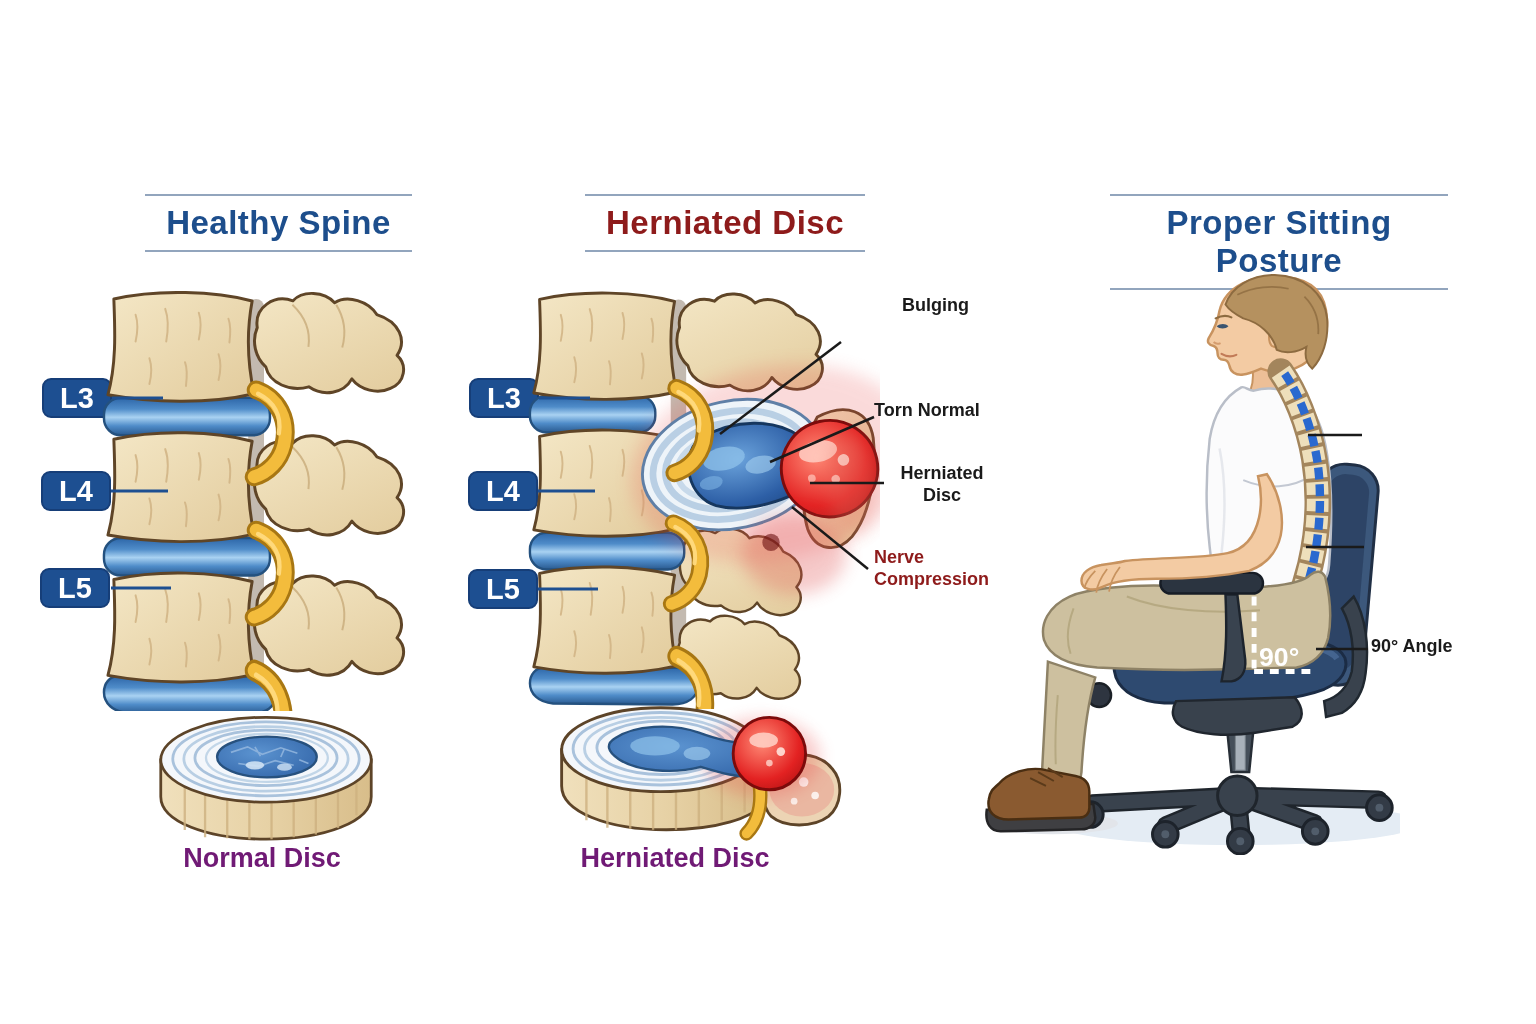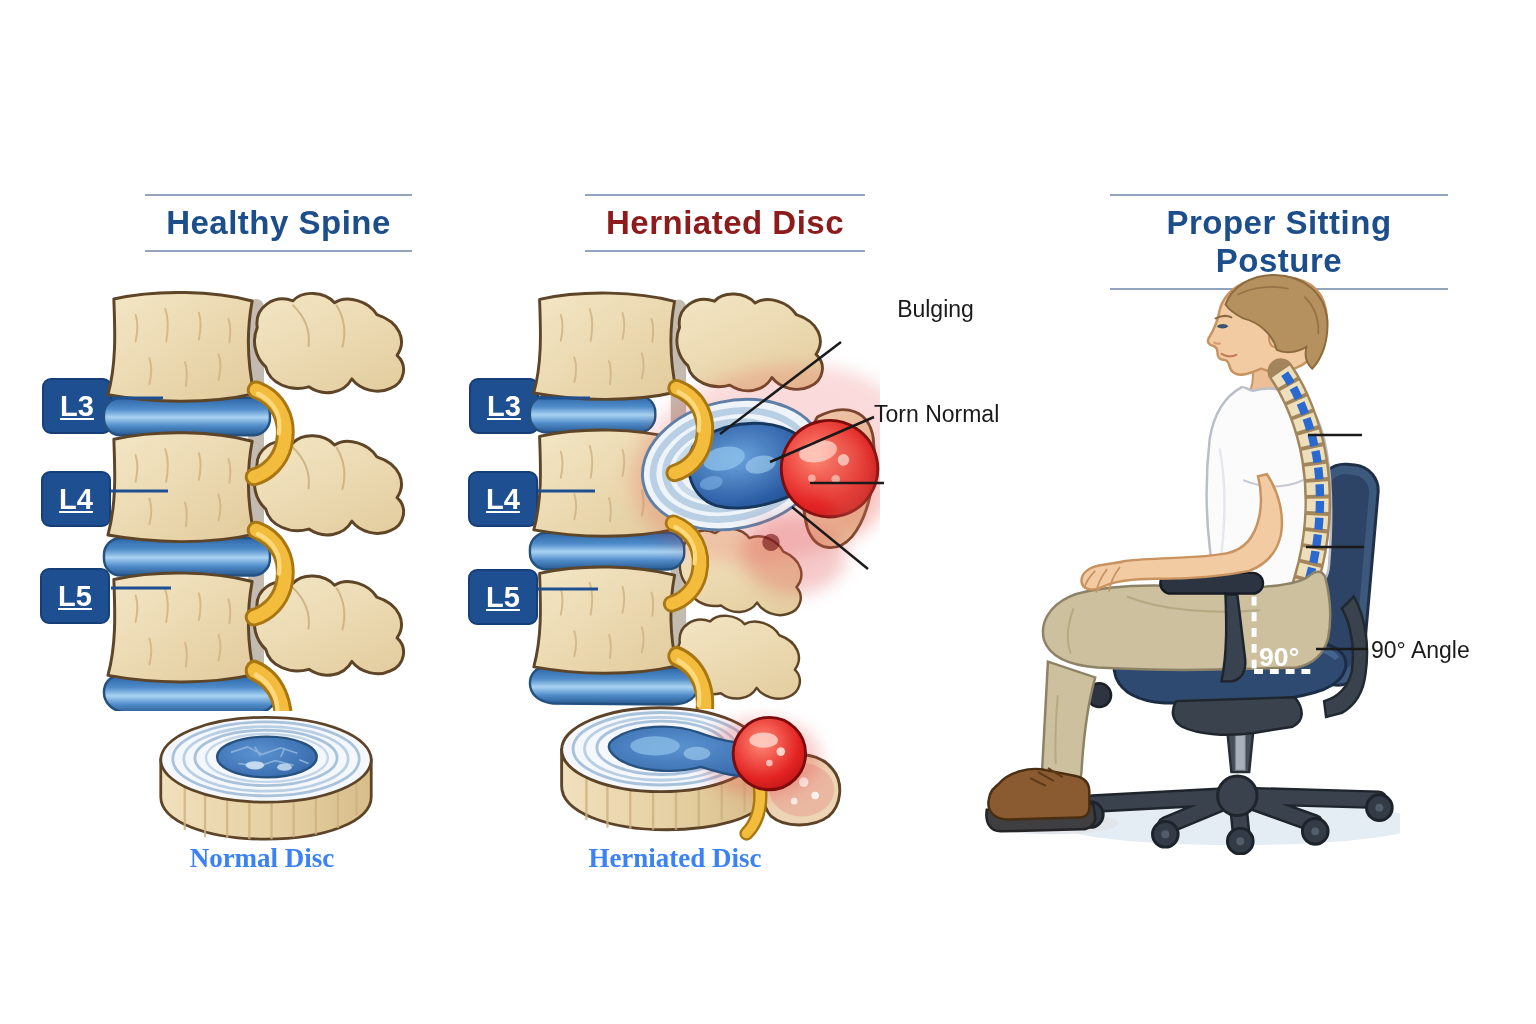--- a/index.html
+++ b/index.html
@@ -3,25 +3,25 @@
 <meta charset="utf-8">
 <style>
   html,body{margin:0;padding:0;background:#ffffff;}
   .canvas{position:relative;width:1536px;height:1024px;background:#ffffff;overflow:hidden;
           font-family:"Liberation Sans",sans-serif;margin-top:45px;}
   .abs{position:absolute;}
   .panel-title{position:absolute;top:149px;border-top:2px solid #92a5bd;border-bottom:2px solid #92a5bd;
     padding:8px 0;text-align:center;font-size:33px;font-weight:bold;letter-spacing:.5px;}
   .title-blue{color:#1d4e8c;}
   .title-red{color:#8e1b1b;}
-  .vlabel{position:absolute;width:70px;height:56px;background:#1d4f91;border:2px solid #163e78;
+  .vlabel{position:absolute;width:70px;height:40px;background:#1d4f91;border:2px solid #163e78;
     border-radius:9px;color:#ffffff;font-size:29px;font-weight:bold;display:flex;
-    align-items:center;justify-content:center;box-sizing:border-box;text-decoration:underline;}
-  .caption{position:absolute;top:798px;font-size:27px;font-weight:bold;color:#3b82f6;text-align:center;font-family:Liberation Serif, serif;}
-  .anno{position:absolute;font-size:23px;font-weight:400;color:#1a1a1a;line-height:1.22;}
+    align-items:center;justify-content:center;box-sizing:border-box;}
+  .caption{position:absolute;top:798px;font-size:27px;font-weight:bold;color:#701a75;text-align:center;}
+  .anno{position:absolute;font-size:18px;font-weight:700;color:#1a1a1a;line-height:1.22;}
   .anno-center{text-align:center;}
   .anno-red{color:#8e1b1b;}
   svg text{font-family:"Liberation Sans",sans-serif;}
   .overlay{pointer-events:none;z-index:50;}
 </style>
 </head>
 <body>
 
 <div class="canvas">
 
@@ -266,20 +266,28 @@
     </g>
   </svg>
 
   <div class="caption" style="left:142px;width:240px">Normal Disc</div>
   <div class="caption" style="left:545px;width:260px">Herniated Disc</div>
 
   <div class="anno anno-center" style="left:828px;top:250px;width:215px">
     <div>Bulging</div>
   </div>
   <div class="anno" style="left:874px;top:355px">Torn Normal</div>
+  <div class="anno anno-center" style="left:862px;top:418px;width:160px">
+    <div>Herniated</div>
+    <div>Disc</div>
+  </div>
+  <div class="anno anno-red" style="left:874px;top:502px">
+    <div>Nerve</div>
+    <div>Compression</div>
+  </div>
 
   <div class="anno" style="left:1371px;top:591px">90° Angle</div>
 
   <svg class="abs" style="left:976px;top:226px" width="424" height="584" viewBox="0 0 424 592">
     <g>
       <ellipse cx="262" cy="560" rx="185" ry="22" fill="#e4ecf4"></ellipse>
       <ellipse cx="75" cy="560" rx="66" ry="11" fill="#e2e5ea"></ellipse>
     </g>
     <g>
       <path d="M262,532 L115,540 M262,532 L190,562 M262,532 L266,572 M262,532 L340,560 M262,532 L405,536" fill="none" stroke="#1f252c" stroke-width="19" stroke-linecap="round"></path>

